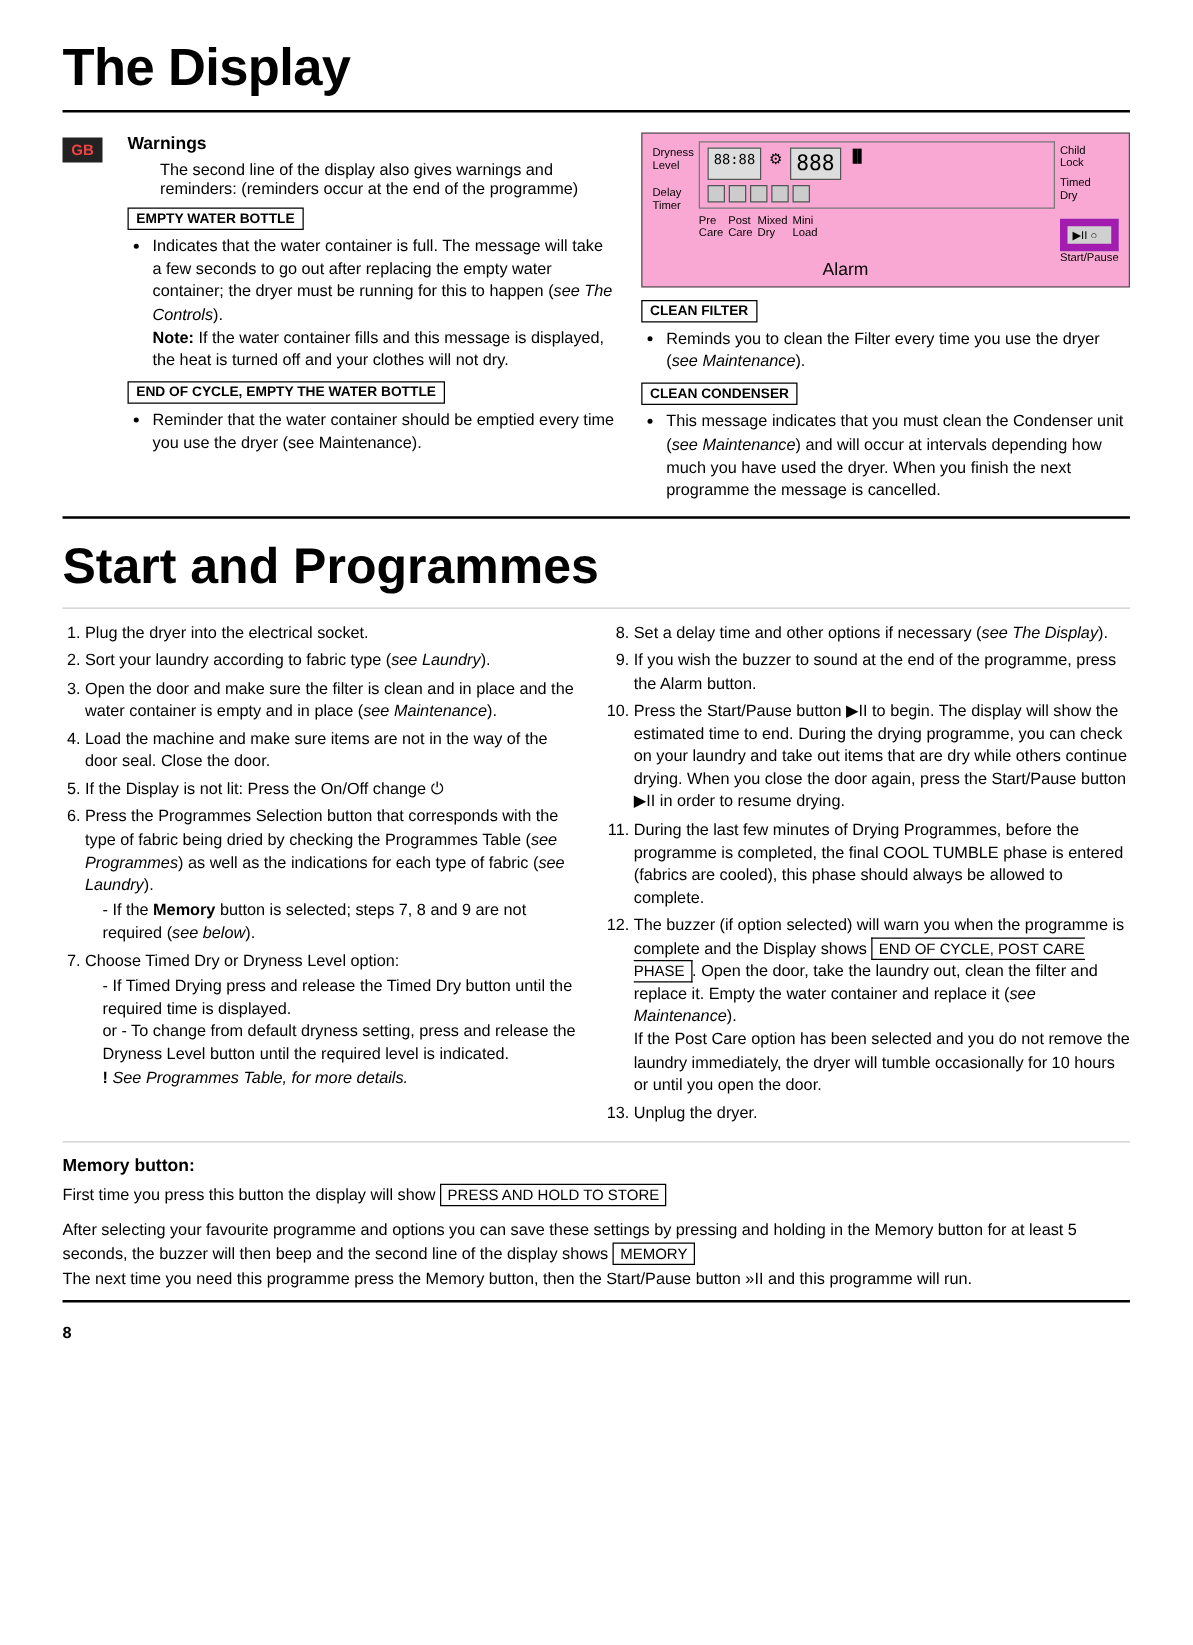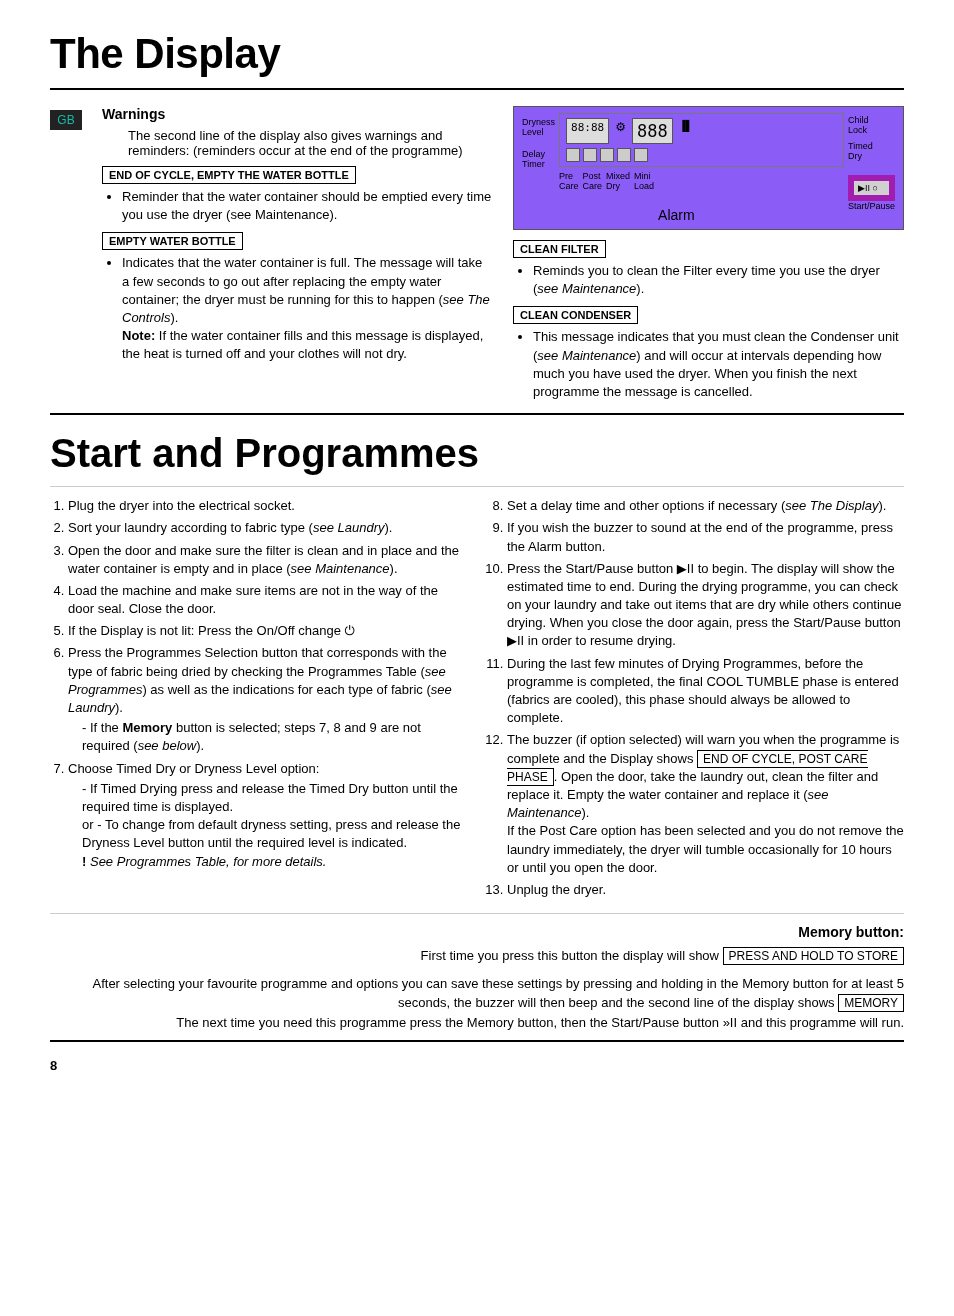--- a/index.html
+++ b/index.html
@@ -32,22 +32,22 @@
     }
 
     
     .gb-section {
       display: flex;
       gap: 20px;
       margin-bottom: 0;
     }
     .gb-label {
       background: #222;
-      color: #14b8a6;
-      font-weight: normal;
+      color: #ef4444;
+      font-weight: bold;
       font-size: 12px;
       padding: 3px 7px;
       height: fit-content;
       min-width: 32px;
       text-align: center;
       margin-top: 4px;
     }
     .left-col {
       flex: 1;
       max-width: 440px;
@@ -88,21 +88,21 @@
     .bullet-list li {
       margin-bottom: 3px;
       line-height: 1.4;
     }
     em { font-style: italic; }
     strong { font-weight: bold; }
 
     
     .appliance-diagram {
       border: 1px solid #555;
-      background: #8b5cf6;
+      background: #f9a8d4;
       padding: 6px 8px;
       margin-bottom: 10px;
       font-size: 10px;
       position: relative;
     }
     .diagram-inner {
       display: flex;
       gap: 4px;
       align-items: flex-start;
     }
@@ -197,21 +197,20 @@
       border: 1px solid #000;
       padding: 1px 5px;
       font-size: 12px;
       display: inline;
     }
 
     
     .memory-section {
       margin-top: 6px;
       font-size: 13px;
-      text-align: right;
     }
     .memory-title {
       font-weight: bold;
       font-size: 14px;
       margin-bottom: 6px;
     }
     .memory-para {
       line-height: 1.5;
       margin-bottom: 8px;
     }
@@ -228,33 +227,33 @@
 
   <h1 class="main-title">The Display</h1>
   <hr class="thick">
 
   <div class="gb-section">
     <div class="gb-label">GB</div>
 
     <div class="left-col">
       <div class="warnings-title">Warnings</div>
       <div class="warnings-subtitle">The second line of the display also gives warnings and reminders: (reminders occur at the end of the programme)</div>
-
-      <div class="section-block">
-        <span class="box-label">END OF CYCLE, EMPTY THE WATER BOTTLE</span>
-        <ul class="bullet-list">
-          <li>Reminder that the water container should be emptied every time you use the dryer (see Maintenance).</li>
-        </ul>
-      </div>
 
       <div class="section-block">
         <span class="box-label">EMPTY WATER BOTTLE</span>
         <ul class="bullet-list">
           <li>Indicates that the water container is full. The message will take a few seconds to go out after replacing the empty water container; the dryer must be running for this to happen (<em>see The Controls</em>).
           <br><strong>Note:</strong> If the water container fills and this message is displayed, the heat is turned off and your clothes will not dry.</li>
+        </ul>
+      </div>
+
+      <div class="section-block">
+        <span class="box-label">END OF CYCLE, EMPTY THE WATER BOTTLE</span>
+        <ul class="bullet-list">
+          <li>Reminder that the water container should be emptied every time you use the dryer (see Maintenance).</li>
         </ul>
       </div>
     </div>
 
     <div class="right-col">
 
       <div class="appliance-diagram">
         <div class="diagram-inner">
           <div class="diagram-left-label">
             <span>Dryness<br>Level</span>

